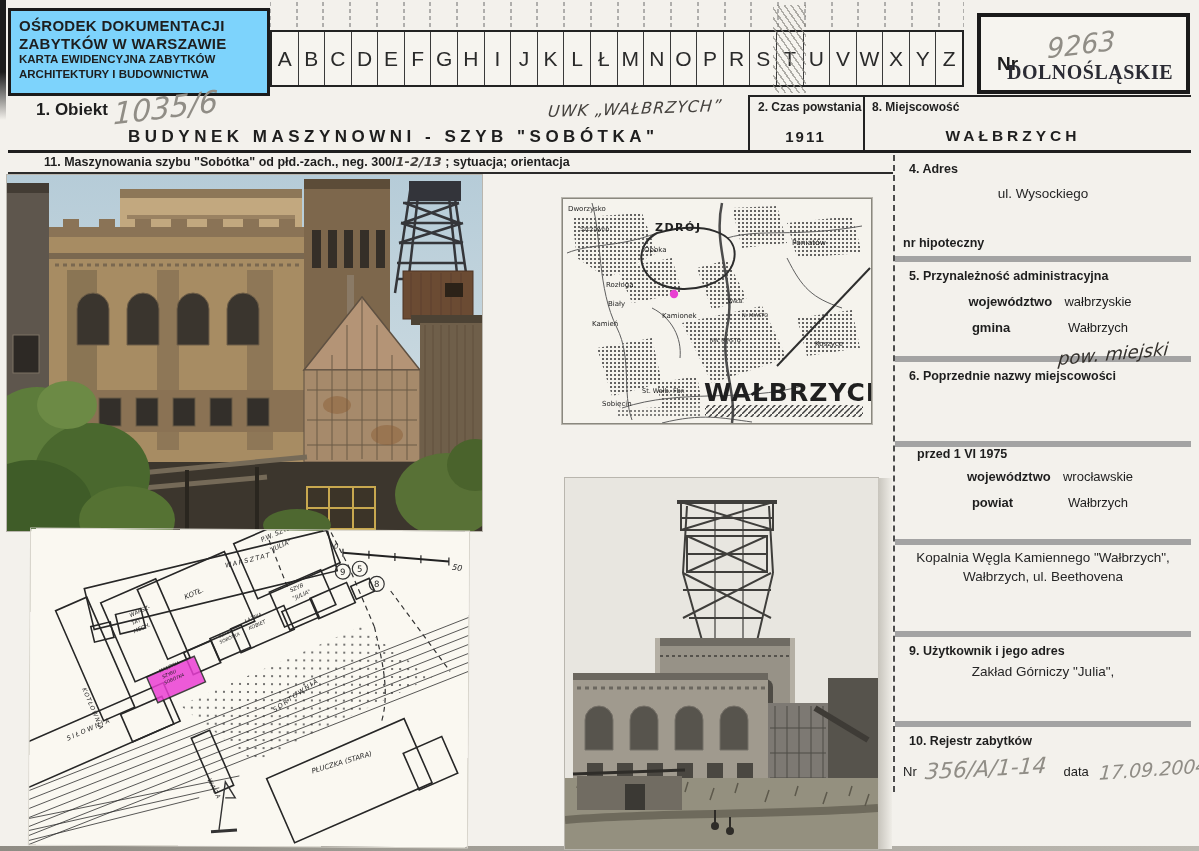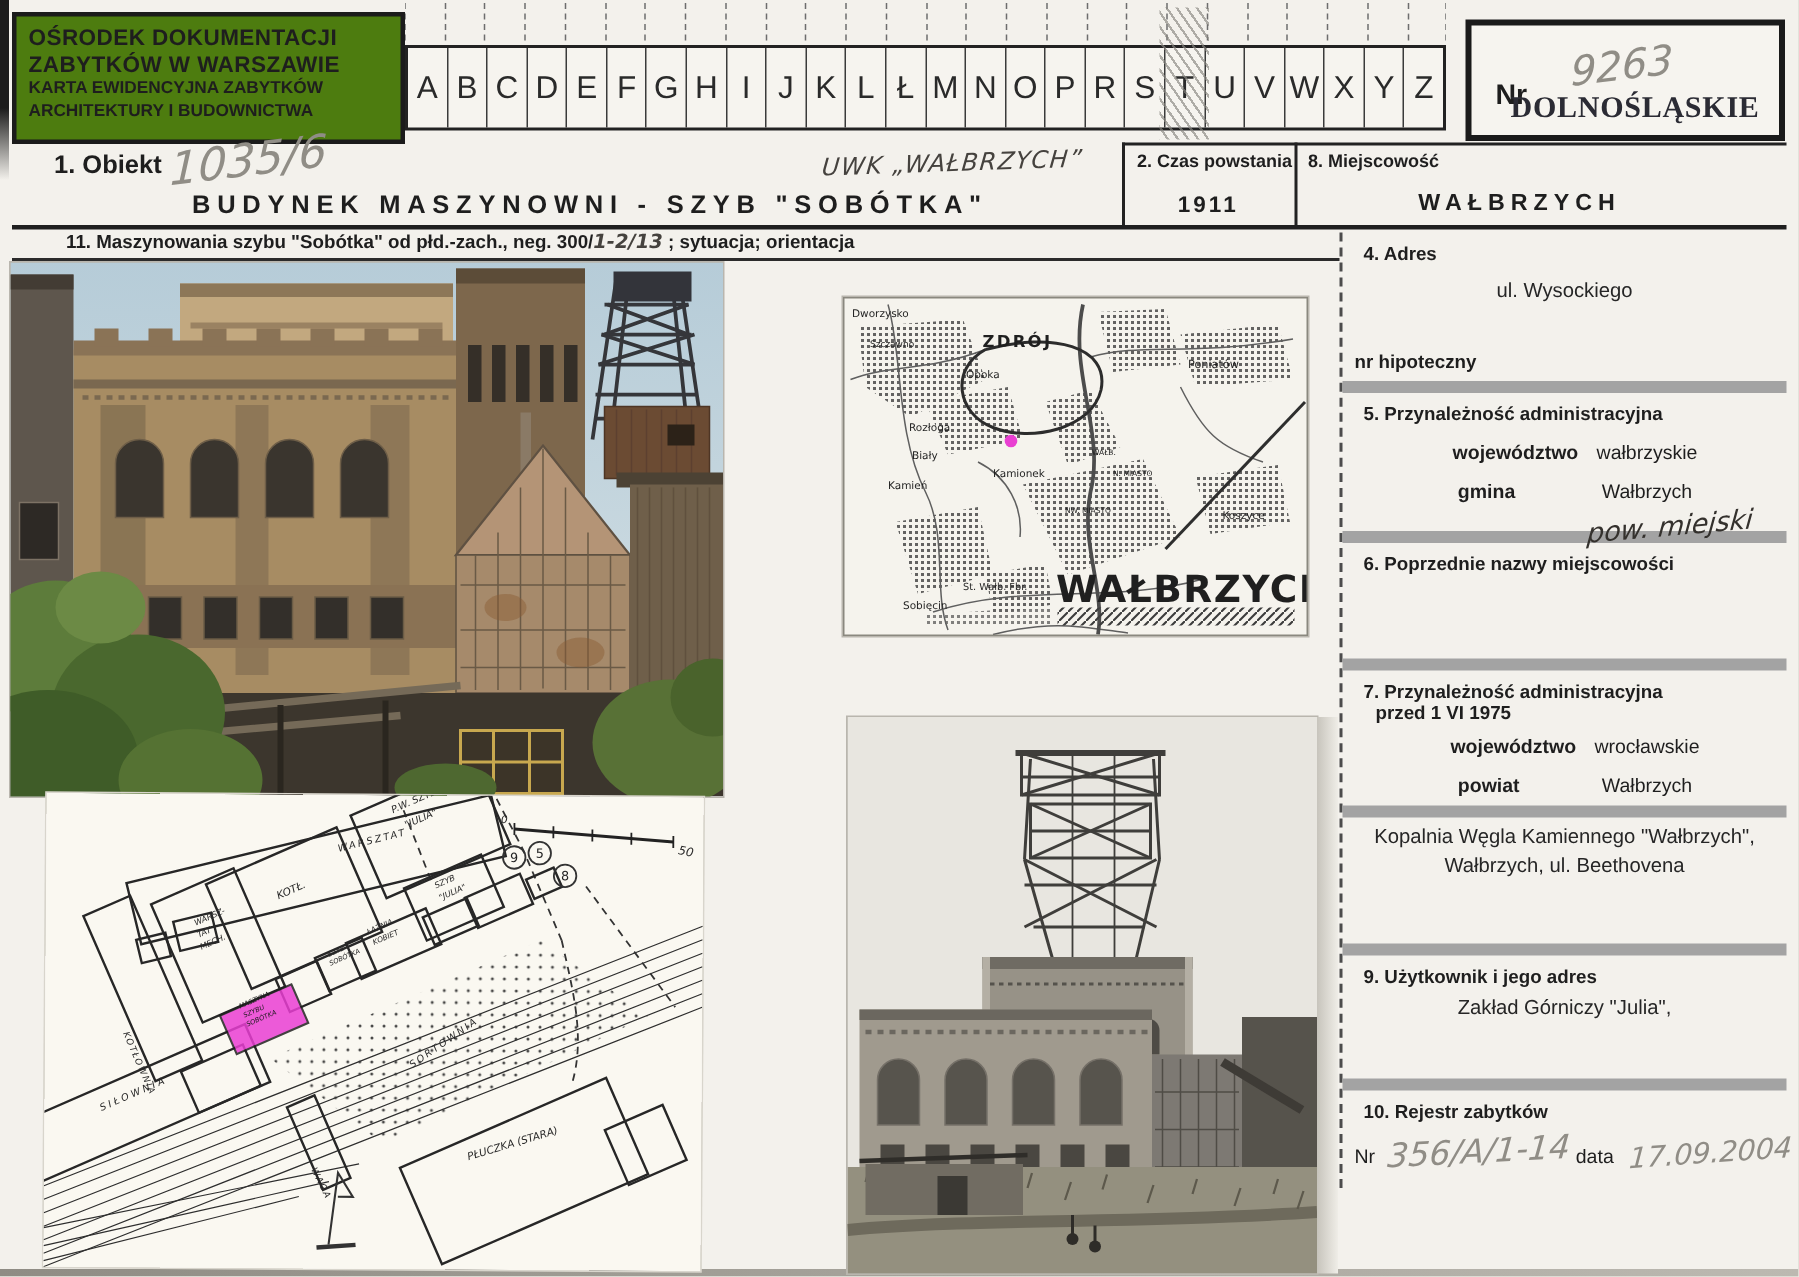--- a/index.html
+++ b/index.html
@@ -1,42 +1,42 @@
 <!DOCTYPE html>
 <html><head>
 <meta charset="utf-8">
 <style>
   html,body{margin:0;padding:0;background:#d8d5ce;}
   #scan{position:relative;width:1199px;height:851px;background:#f3f1ec;overflow:hidden;
         font-family:"Liberation Sans",sans-serif;color:#1e1e1e;}
   .abs{position:absolute;}
   .bx{box-sizing:border-box;}
   
-  #hdr{left:8px;top:8px;width:262px;height:88px;border:3px solid #1b1b1b;background:#4d7c0f;
+  #hdr{left:8px;top:8px;width:262px;height:88px;border:3px solid #1b1b1b;background:#7dd3fc;
        padding:6px 4px 0 8px;line-height:1.18;}
   #hdr .h1{font-size:15px;font-weight:bold;letter-spacing:.3px;}
   #hdr .h2{font-size:11.5px;font-weight:bold;margin-top:1px;}
   
   #strip{left:270px;top:30px;width:694px;height:57px;border:2px solid #222;display:flex;background:#f6f4ef;}
   #strip .cell{flex:1;border-right:1px solid #3a3a3a;display:flex;align-items:center;justify-content:center;
        font-size:21px;color:#2a2a2a;}
   #strip .cell:last-child{border-right:none;}
   #ticks{left:270px;top:2px;width:694px;height:28px;}
   #hatchT{left:773px;top:5px;width:33px;height:88px;opacity:.65;
       background:repeating-linear-gradient(55deg,rgba(0,0,0,0) 0 4px,#87857f 4px 5.5px);}
   
   #nrbox{left:977px;top:13px;width:213px;height:81px;border:4px solid #1a1a1a;background:#f6f4ef;}
   .hand{font-family:"DejaVu Sans",sans-serif;font-style:italic;color:#908d86;}
   #stamp{font-family:"Liberation Serif",serif;font-weight:bold;color:#2b2b34;font-size:20px;letter-spacing:.5px;}
   
   .vline{background:#222;width:2px;}
   .hline{background:#222;height:2px;}
   
   #rcol{left:893px;top:155px;width:298px;height:637px;border-left:2px dashed #4c4c4c;}
-  .sec{position:relative;border-bottom:8px solid #a3a3a3;box-sizing:border-box;}
+  .sec{position:relative;border-bottom:6px solid #a3a3a3;box-sizing:border-box;}
   .sec.last{border-bottom:none;}
   .slab{font-size:12.5px;font-weight:bold;padding:7px 0 0 14px;}
   .sval{font-size:13.5px;text-align:center;color:#262626;}
   .frow{display:flex;margin:11px 0 0 14px;font-size:13px;justify-content:center;}
   .frow .k{font-weight:bold;width:96px;}
   .cap{font-size:12.5px;font-weight:bold;}
   .photo-edge{box-shadow:0 0 0 1px #b9b6ae;}
 </style>
 </head>
 <body>
@@ -129,21 +129,20 @@
       <div class="frow">
           <span class="k">gmina</span>
         <span>Wałbrzych</span>
         </div>
       <span class="abs hand" style="right:22px;bottom:-8px;font-size:18px;color:#34312d;transform:rotate(-5deg) skewX(-10deg);z-index:2;">pow. miejski</span>
     </div>
     <div class="sec" style="height:85px;">
       <div class="slab">6. Poprzednie nazwy miejscowości</div>
     </div>
     <div class="sec" style="height:98px;">
-      <div class="slab">7. Przynależność administracyjna</div>
       <div style="font-size:12.5px;font-weight:bold;padding-left:22px;">przed 1 VI 1975</div>
       <div class="frow" style="margin-top:8px;">
           <span class="k">województwo</span>
         <span>wrocławskie</span>
         </div>
       <div class="frow">
           <span class="k">powiat</span>
         <span>Wałbrzych</span>
         </div>
     </div>
@@ -153,21 +152,21 @@
     </div>
     <div class="sec" style="height:90px;">
       <div class="slab">9. Użytkownik i jego adres</div>
       <div class="sval" style="margin-top:6px;">Zakład Górniczy "Julia",</div>
     </div>
     <div class="sec last" style="height:70px;">
       <div class="slab">10. Rejestr zabytków</div>
       <div style="display:flex;align-items:baseline;margin:8px 0 0 8px;">
         <span style="font-size:13px;">Nr</span>
         <span class="hand" style="font-size:22px;margin-left:8px;transform:rotate(-3deg) skewX(-8deg);white-space:nowrap;">356/A/1-14</span>
-        <span style="font-size:13px;margin-left:4px;">data</span>
+        <span style="font-size:13px;margin-left:17px;">data</span>
         <span class="hand" style="font-size:19px;margin-left:10px;transform:rotate(-4deg) skewX(-8deg);white-space:nowrap;">17.09.2004</span>
       </div>
     </div>
   </div>
 
   <svg class="abs photo-edge" style="left:7px;top:175px;" width="475" height="356" viewBox="0 0 475 356" role="img">
     <defs>
       <linearGradient id="sky" x1="0" y1="0" x2="0" y2="1">
         <stop offset="0" stop-color="#b6ccd8"></stop>
           <stop offset="1" stop-color="#d6e1e5"></stop>

